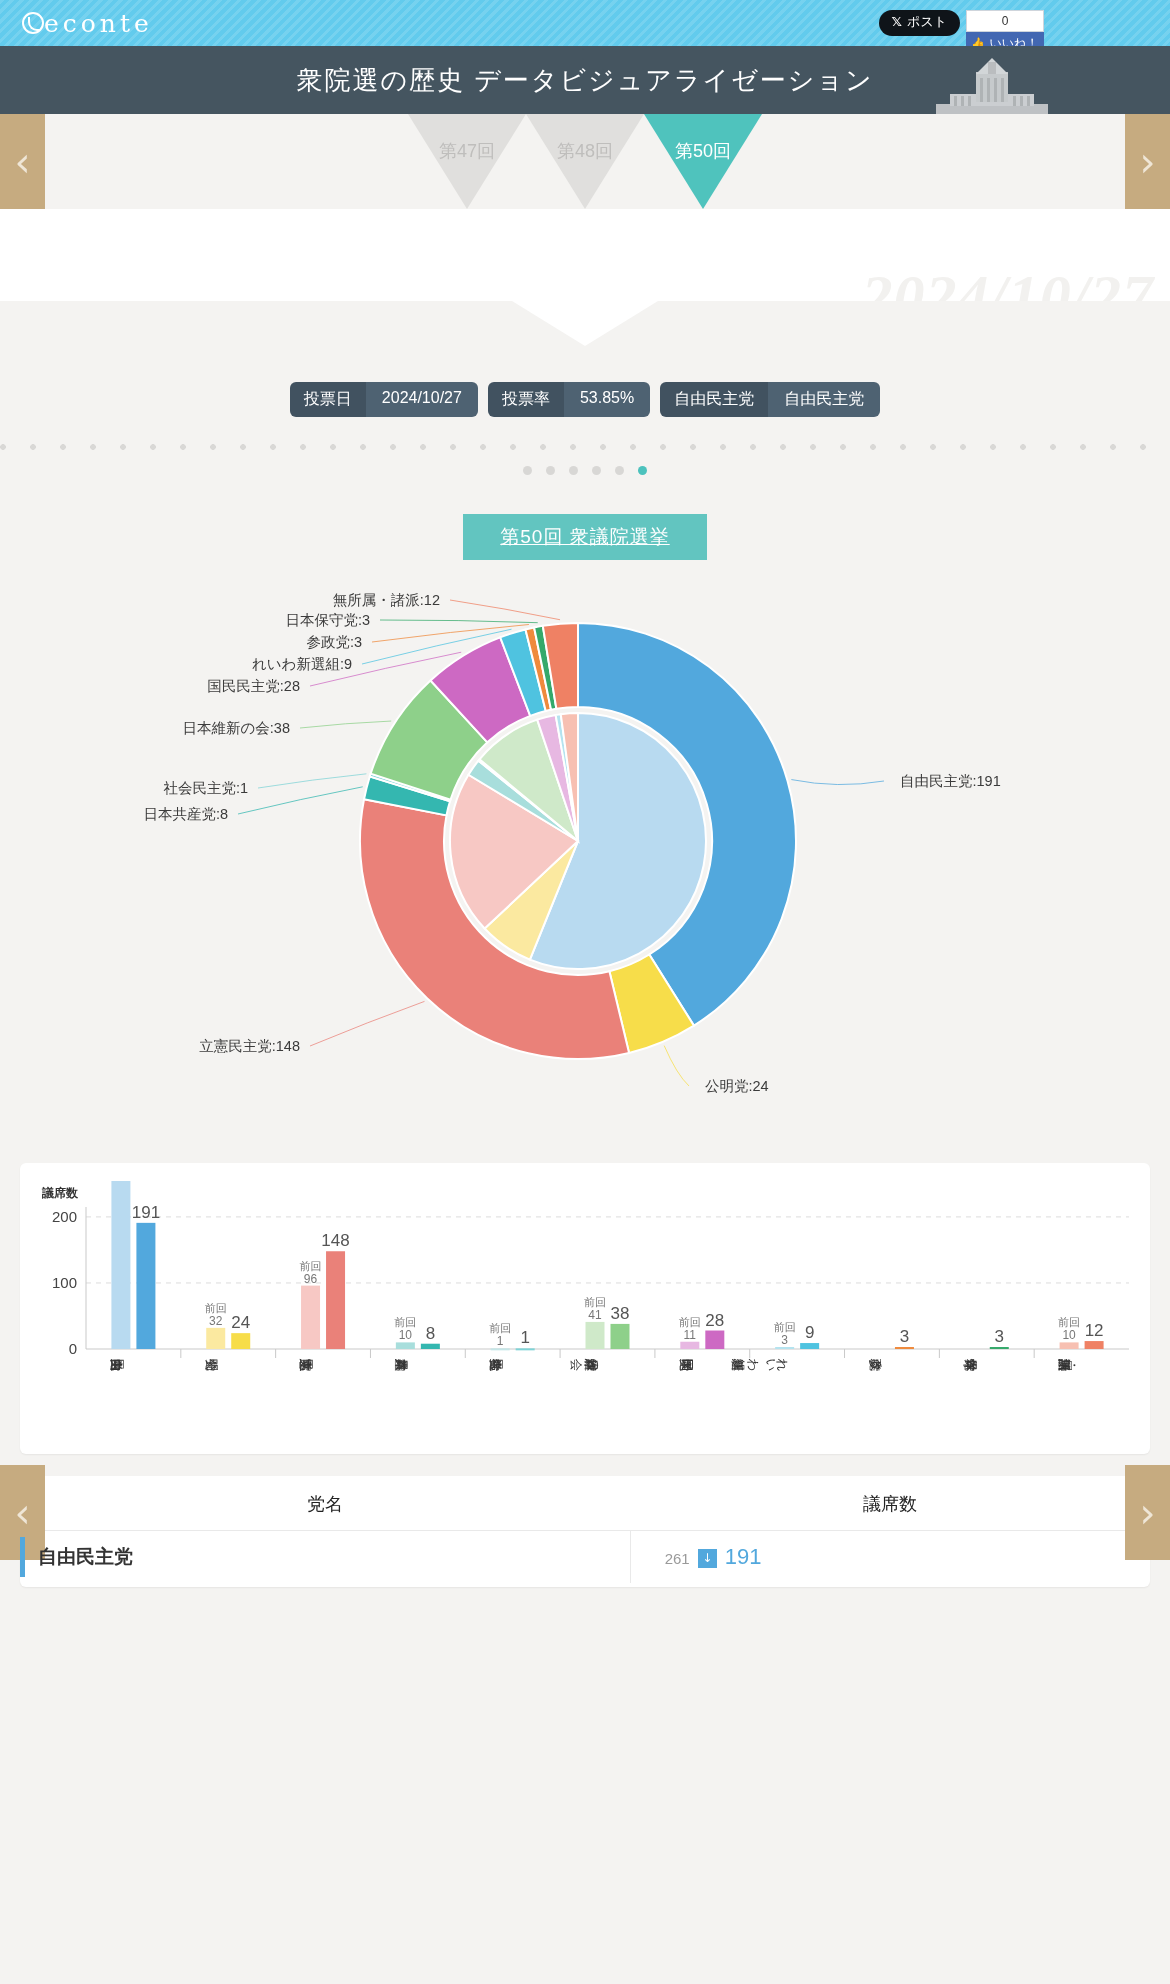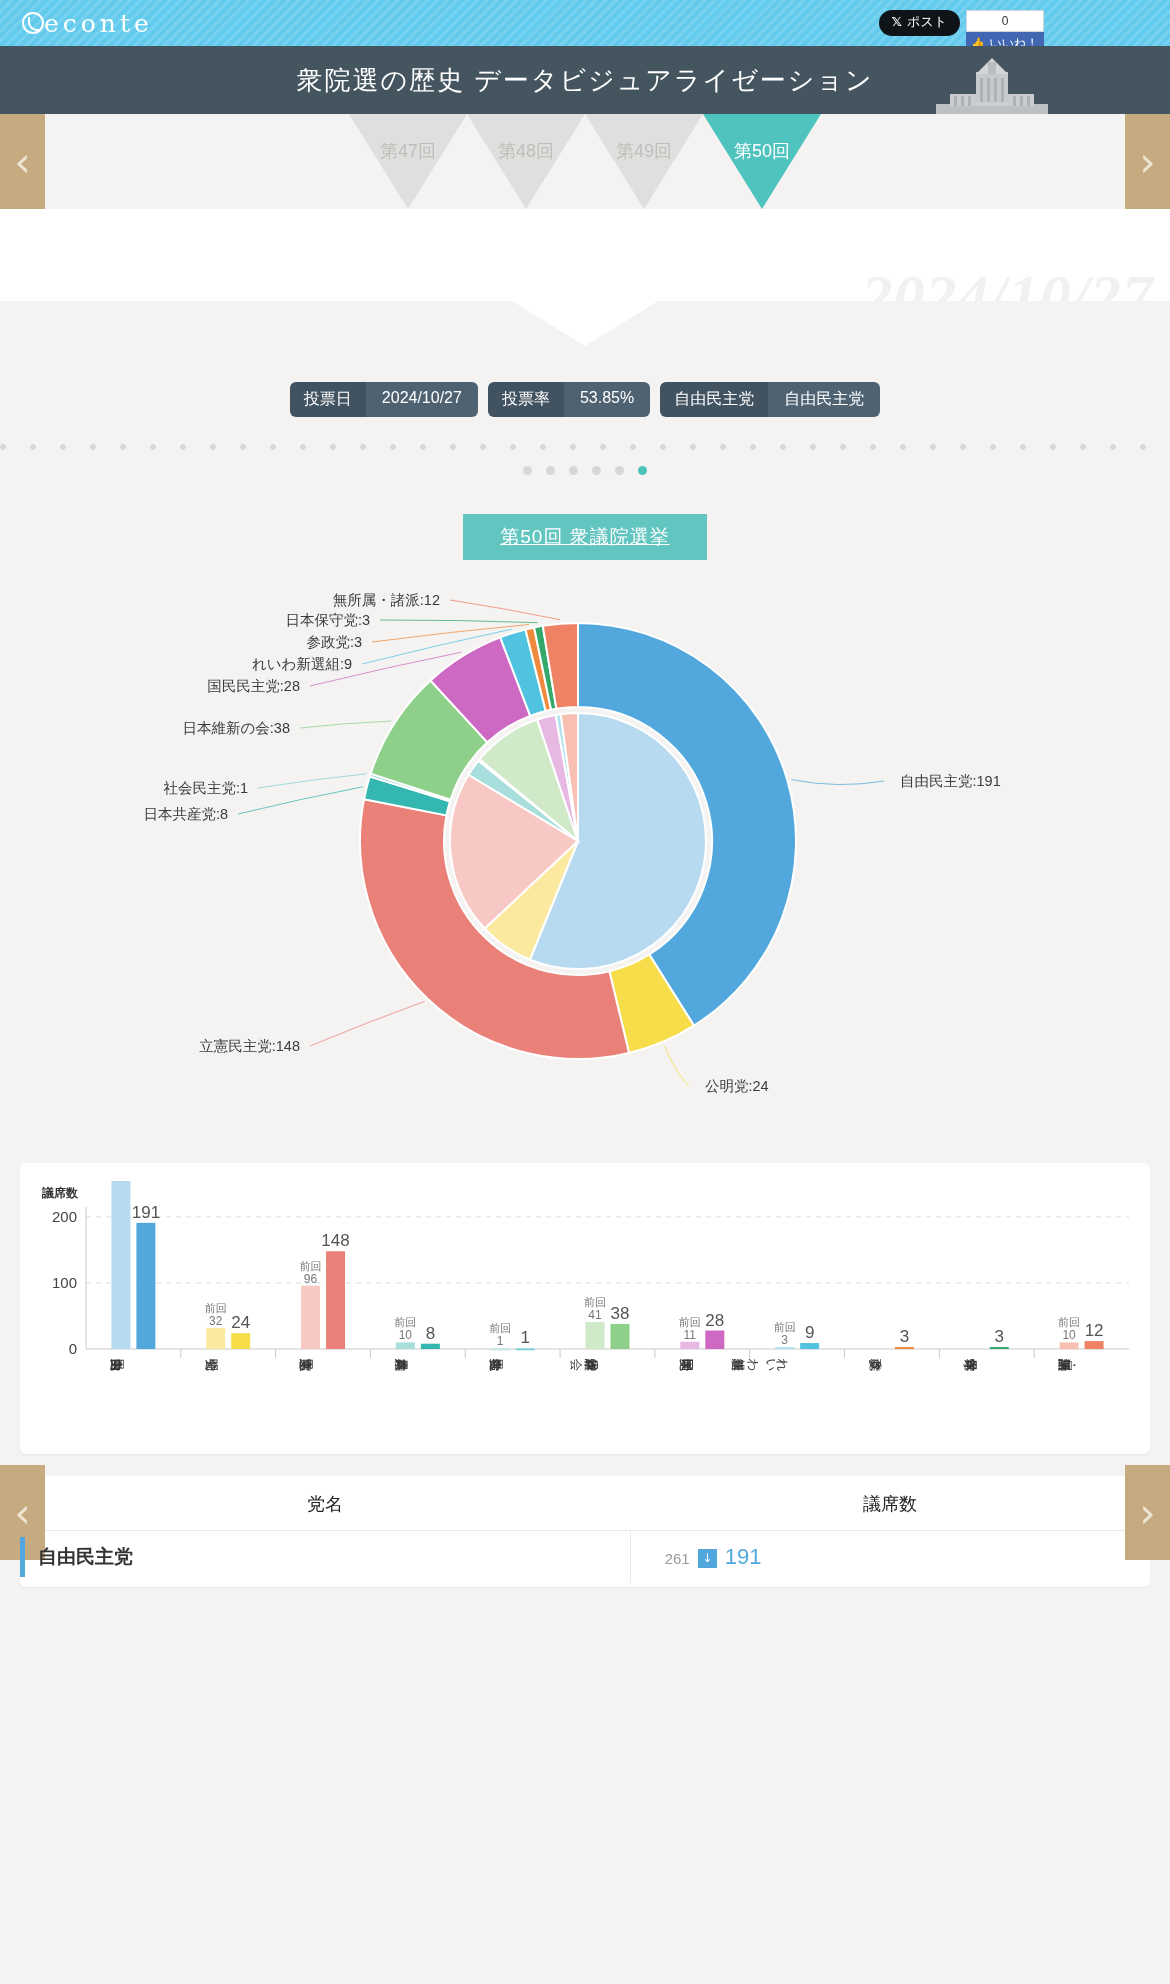--- a/index.html
+++ b/index.html
@@ -240,24 +240,20 @@
     <span>‹</span>
   </div>
   <div class="era-list">
     <div class="era">
       <span class="shape"></span>
       <span class="lbl">第47回</span>
     </div>
     <div class="era">
       <span class="shape"></span>
       <span class="lbl">第48回</span>
-    </div>
-    <div class="era">
-      <span class="shape"></span>
-      <span class="lbl">第49回</span>
     </div>
     <div class="era active">
       <span class="shape"></span>
       <span class="lbl">第50回</span>
     </div>
   </div>
   <div class="arrow-right">
     <span>›</span>
   </div>
 </div>

